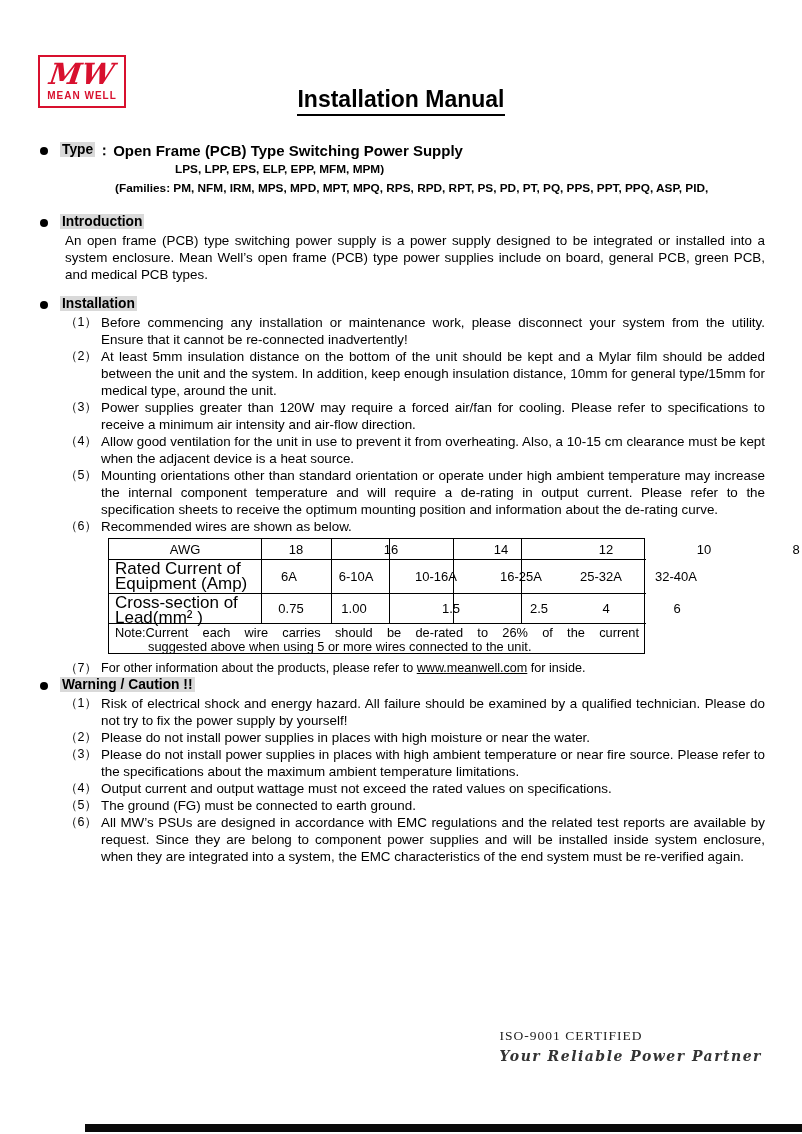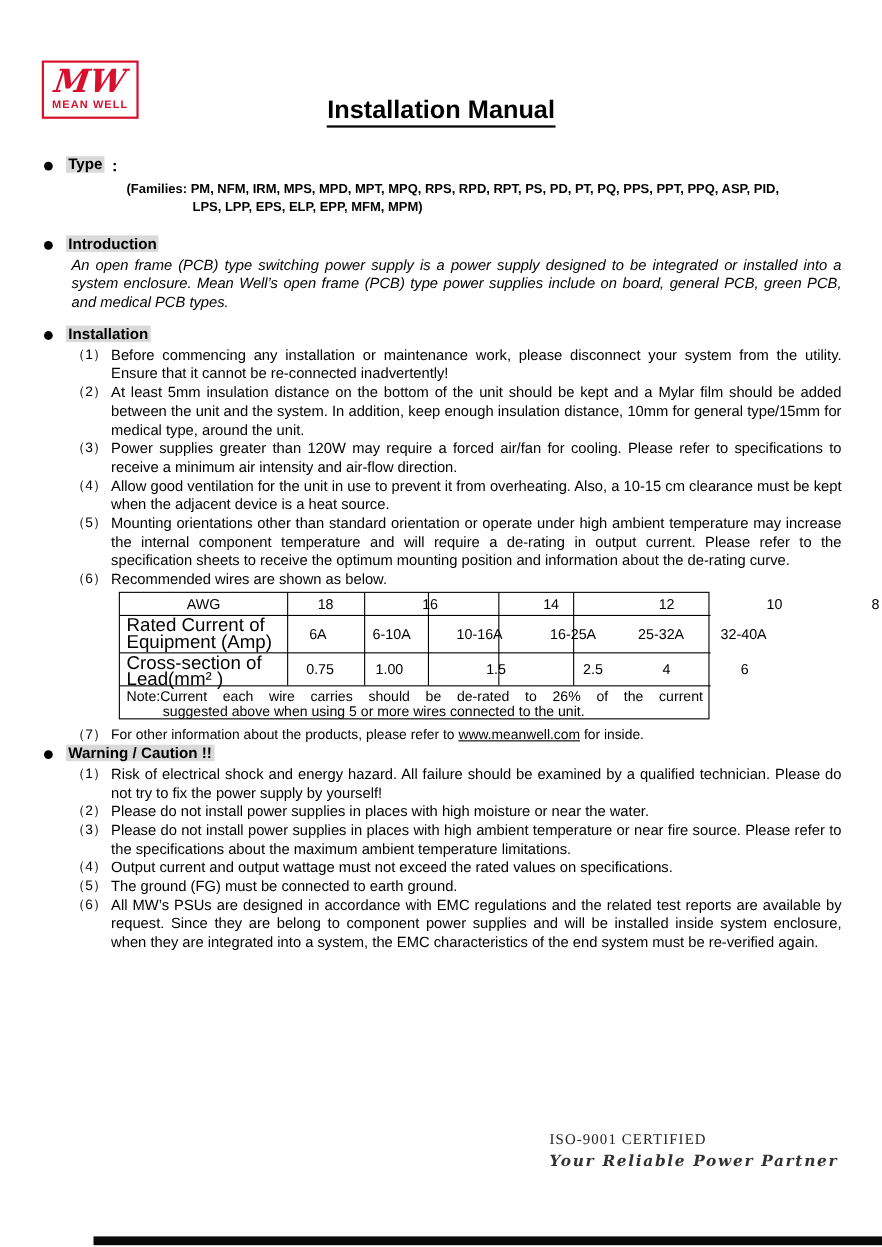--- a/index.html
+++ b/index.html
@@ -31,21 +31,21 @@
   .type-value { font-weight:bold; font-size:15px; }
   .families { font-weight:bold; font-size:11.8px; line-height:16px; }
   .families-1 { margin:3px 0 0 115px; }
   .families-2 { margin:1px 0 0 175px; }
 
   .sec-head { display:flex; align-items:flex-start; margin-left:40px; }
   .sec-head.intro-h { margin-top:18px; }
   .sec-head.install-h { margin-top:13px; }
   .sec-head.warn-h { margin-top:0; }
 
-  .para { margin:3px 0 0 65px; width:700px; text-align:justify; line-height:17px;font-style:italic; }
+  .para { margin:3px 0 0 65px; width:700px; text-align:justify; line-height:17px; }
 
   .items { margin:3px 0 0 65px; }
   .item { display:flex; }
   .item-num { flex:none; width:36px; font-size:12.5px; line-height:17px; }
   .item-text { width:664px; text-align:justify; line-height:17px; }
   .item.small { font-size:12.6px; }
   .item.small .item-text { text-align:left; }
   .link { text-decoration:underline; }
 
   
@@ -78,23 +78,24 @@
   </div>
 
   <div class="title">
     <span class="title-text">Installation Manual</span>
   </div>
 
   <div class="type-row">
     <span class="bullet"></span>
     <span class="hl">Type</span>
     <span class="type-colon">：</span>
-  </div>
+    <span class="type-value">Open Frame (PCB) Type Switching Power Supply</span>
+  </div>
+  <div class="families families-2">LPS, LPP, EPS, ELP, EPP, MFM, MPM)</div>
   <div class="families families-1">(Families: PM, NFM, IRM, MPS, MPD, MPT, MPQ, RPS, RPD, RPT, PS, PD, PT, PQ, PPS, PPT, PPQ, ASP, PID,</div>
-  <div class="families families-2">LPS, LPP, EPS, ELP, EPP, MFM, MPM)</div>
 
   <div class="sec-head intro-h">
     <span class="bullet"></span>
     <span class="hl">Introduction</span>
   </div>
   <div class="para">An open frame (PCB) type switching power supply is a power supply designed to be integrated or installed into a system enclosure. Mean Well’s open frame (PCB) type power supplies include on board, general PCB, green PCB, and medical PCB types.</div>
 
   <div class="sec-head install-h">
     <span class="bullet"></span>
     <span class="hl">Installation</span>

